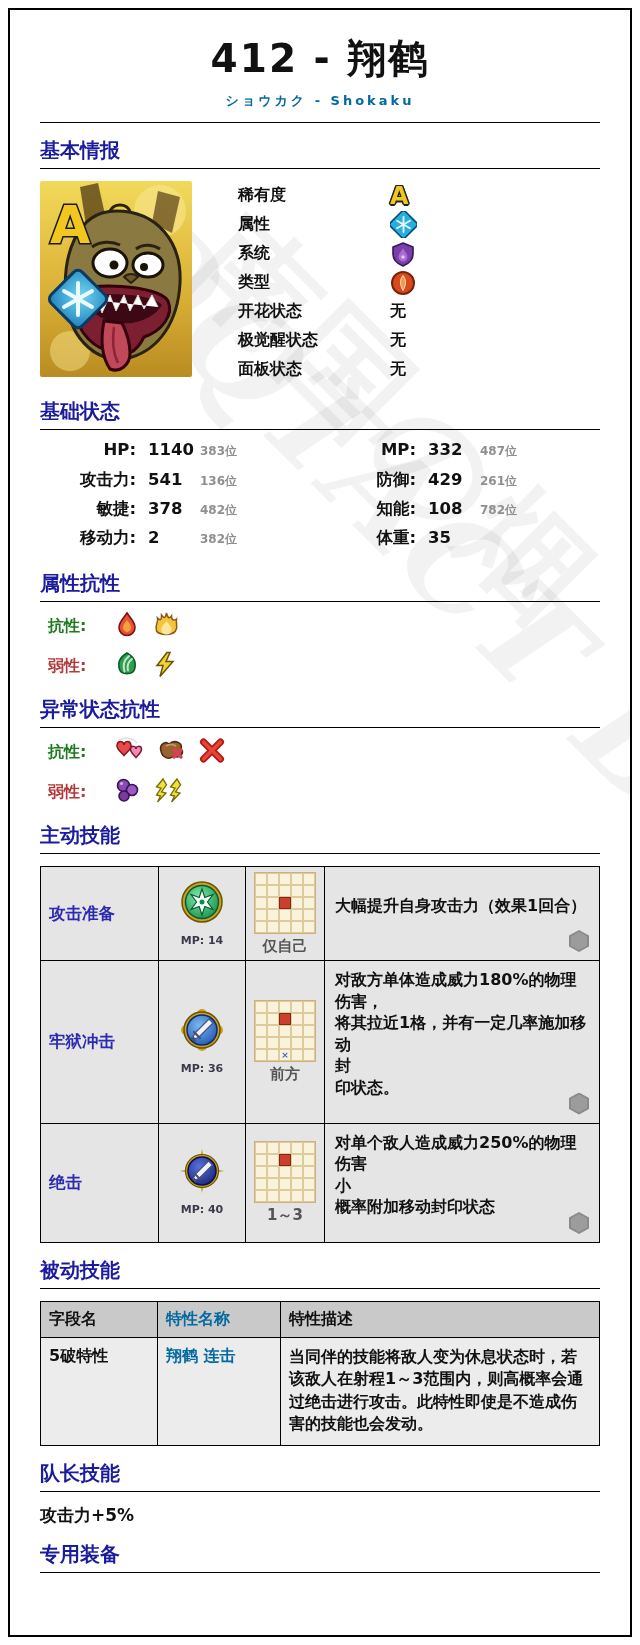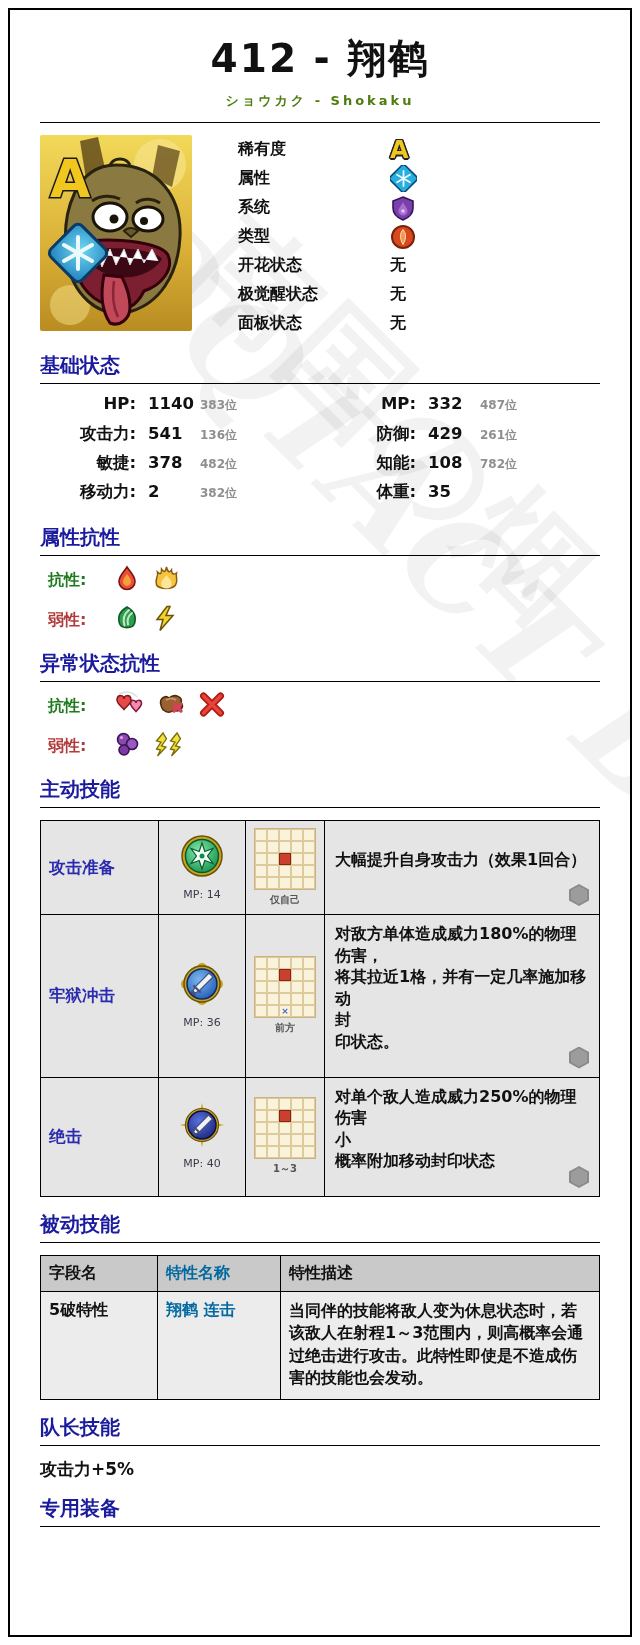--- a/index.html
+++ b/index.html
@@ -3,21 +3,21 @@
 <meta charset="utf-8">
 <style>
   html,body{margin:0;padding:0;background:#fff;}
   body{width:640px;height:1645px;position:relative;font-family:"DejaVu Sans","Liberation Sans",sans-serif;color:#111;}
   .frame{position:absolute;left:8px;top:8px;right:8px;bottom:8px;border:2px solid #000;overflow:hidden;}
   .wm{position:absolute;color:rgba(0,0,0,0.05);font-weight:bold;pointer-events:none;white-space:nowrap;z-index:0;}
   .wm1{top:330px;left:130px;font-size:120px;transform:rotate(45deg);letter-spacing:6px;}
   .wm2{top:560px;left:-60px;font-size:130px;font-family:"DejaVu Serif","Liberation Serif",serif;font-style:italic;transform:rotate(45deg);letter-spacing:2px;}
   .content{position:relative;z-index:1;padding:14px 30px 0 30px;font-weight:600;}
   .title{text-align:center;font-size:39px;letter-spacing:2px;margin-top:8px;}
-  .subtitle{text-align:center;font-size:13px;color:#4d7c0f;letter-spacing:3px;margin-top:6px;font-weight:600;}
+  .subtitle{text-align:center;font-size:13px;color:#0369a1;letter-spacing:3px;margin-top:6px;font-weight:600;}
   .toprule{border-top:1.5px solid #000;margin-top:12px;}
   .sec-h{color:#1b1b9e;font-size:20px;font-weight:bold;margin-top:14px;padding-bottom:4px;border-bottom:1.5px solid #000;}
   
   .basic-wrap{display:flex;margin-top:12px;}
   .portrait{width:152px;height:196px;flex:none;border-radius:2px;overflow:hidden;}
   .info-col{margin-left:46px;flex:1;}
   .info-row{display:flex;align-items:center;height:29px;font-size:16px;}
   .info-label{width:152px;}
   .info-val{font-size:16px;}
   .icval{display:inline-flex;align-items:center;}
@@ -34,26 +34,26 @@
   .res-label{width:66px;font-size:16px;margin-left:8px;}
   .res-label.good{color:#1d7a1d;}
   .res-label.bad{color:#b23a3a;}
   .res-icons{display:flex;gap:12px;align-items:center;}
   
   table{border-collapse:collapse;width:100%;margin-top:12px;}
   td,th{border:1.6px solid #000;vertical-align:middle;}
   .atbl td{background:#e5e5e5;}
   .skill-name{width:108px;color:#2b2bb0;font-size:16.5px;font-weight:bold;padding-left:8px;}
   .skill-icon-cell{width:82px;text-align:center;padding:6px 2px;}
-  .mp{display:block;font-size:11px;color:#3a3a4a;margin-top:6px;font-weight:400;}
+  .mp{display:block;font-size:11px;color:#3a3a4a;margin-top:6px;font-weight:700;}
   .range-cell{width:74px;text-align:center;padding:4px 2px;}
   .range-grid{display:grid;grid-template-columns:repeat(5,12px);grid-auto-rows:12px;margin:0 auto;border:1.5px solid #c9b27f;width:60px;background:#faf3dc;}
   .range-grid .cell{border:0.5px solid #ddcb9e;background:#faf3dc;font-size:9px;line-height:11px;color:#4466cc;font-weight:bold;}
   .range-grid .cell.red{background:#c9402e;border-color:#8a2418;}
-  .range-label{display:block;font-size:10px;color:#555;margin-top:3px;font-weight:600;}
+  .range-label{display:block;font-size:15px;color:#555;margin-top:3px;font-weight:600;}
   .skill-desc{position:relative;font-size:16px;padding:8px 10px 24px 10px;white-space:pre-line;line-height:1.35;}
   .hex{position:absolute;right:10px;bottom:8px;width:20px;height:22px;background:#8a8a8a;clip-path:polygon(50% 0,100% 25%,100% 75%,50% 100%,0 75%,0 25%);}
   .hex::after{content:"";position:absolute;left:2px;top:2px;right:2px;bottom:2px;background:#9c9c9c;clip-path:polygon(50% 0,100% 25%,100% 75%,50% 100%,0 75%,0 25%);}
   
   .ptbl th{background:#c9c9c9;font-size:16px;text-align:left;padding:7px 8px;font-weight:bold;}
   .ptbl td{background:#ececec;padding:8px 8px;font-size:16px;vertical-align:top;}
   .pfield{width:100px;}
   .pname{width:106px;color:#0369a1;font-weight:bold;}
   .pdesc{line-height:1.4;}
   .plain{font-size:17px;margin-top:12px;}
@@ -63,20 +63,21 @@
 
 <div class="frame">
   <div class="wm wm1">南国の烟</div>
   <div class="wm wm2">DQTACT BWIKI</div>
 
   <div class="content">
     <div class="title">412 - 翔鹤</div>
     <div class="subtitle">ショウカク - Shokaku</div>
     <div class="toprule"></div>
 
+    <div class="sec-h">基本情报</div>
     <div class="basic-wrap">
       <div class="portrait">
         <svg width="152" height="196" viewBox="0 0 152 196">
           <defs>
             <linearGradient id="bgG" x1="0" y1="0" x2="0" y2="1">
               <stop offset="0" stop-color="#f2d95a"></stop>
                 <stop offset="0.6" stop-color="#d9ae35"></stop>
                 <stop offset="1" stop-color="#b98c22"></stop>
             </linearGradient>
             <radialGradient id="iceG" cx="0.5" cy="0.4" r="0.8">

